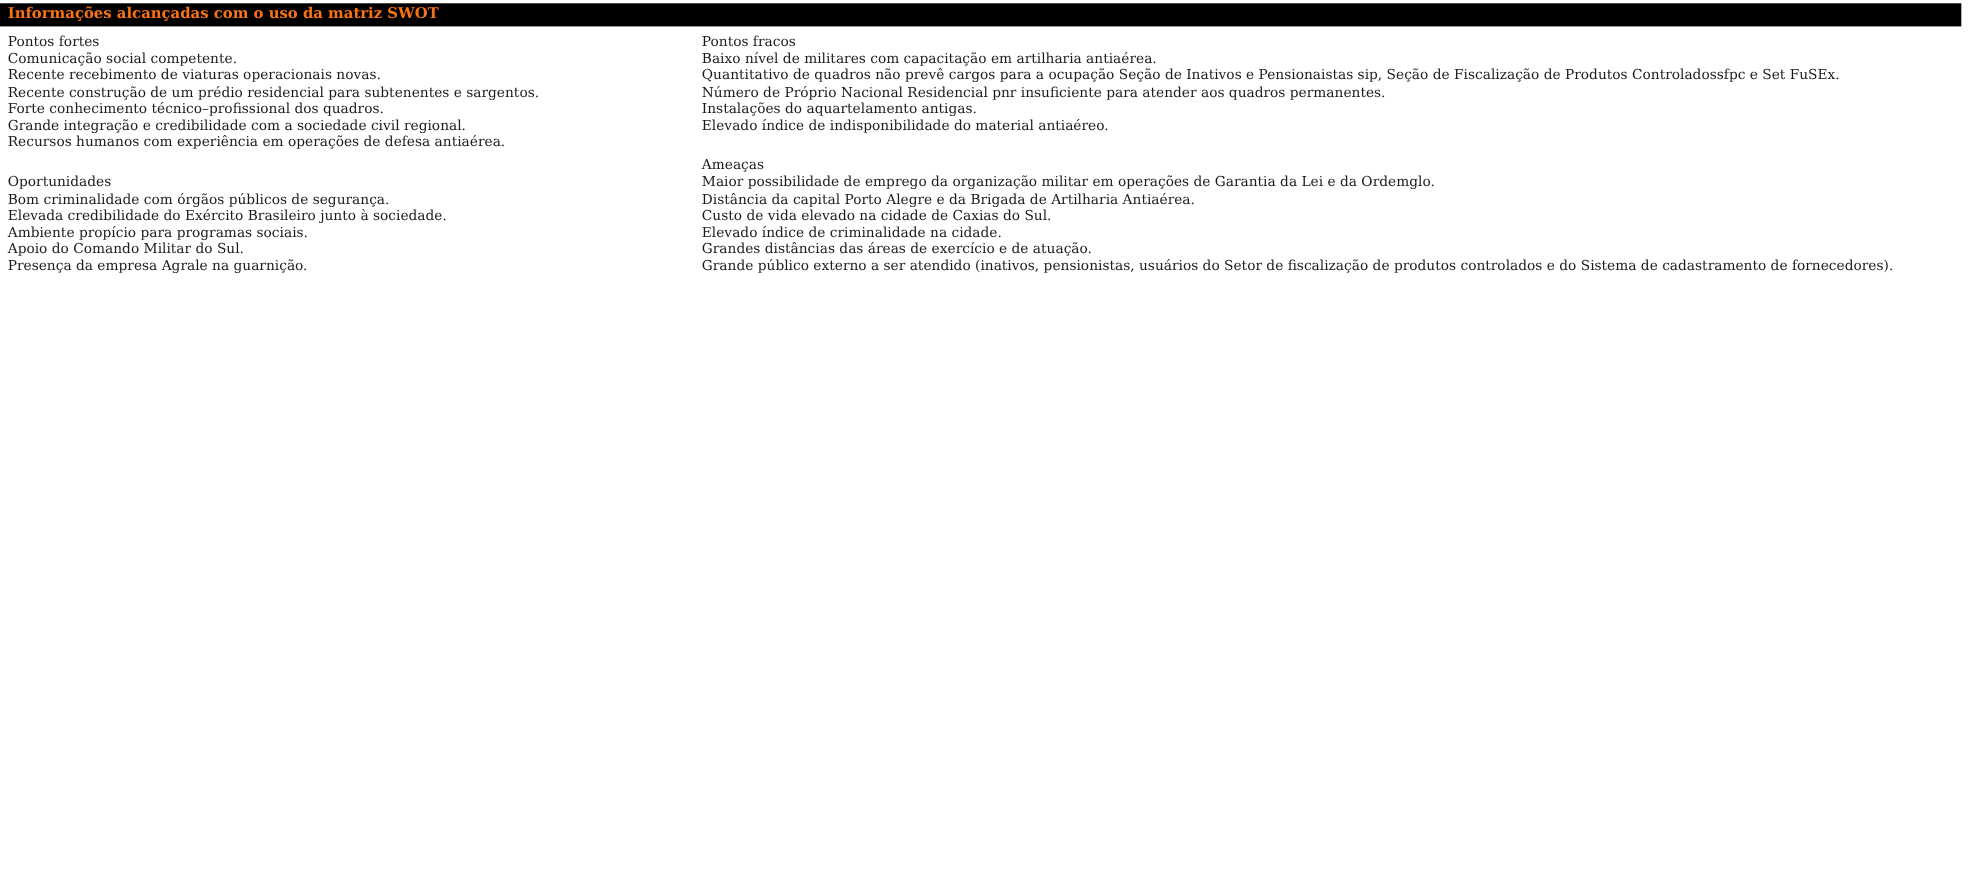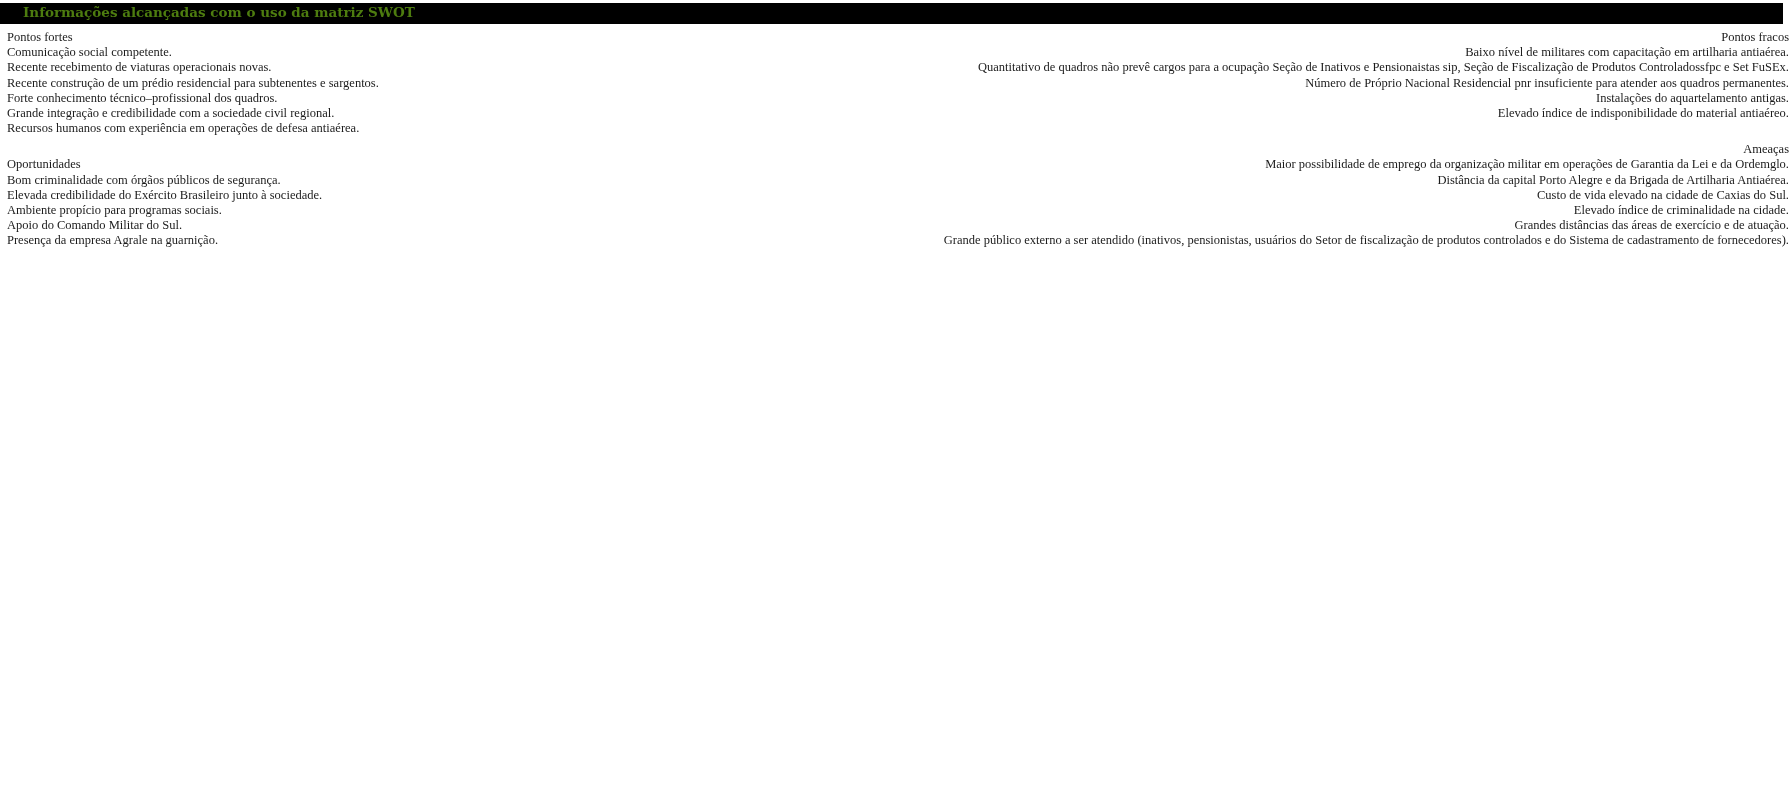--- a/index.html
+++ b/index.html
@@ -13,45 +13,43 @@
     height: 797px;
     background: #ffffff;
     font-family: "DejaVu Serif", serif;
     font-size: 12.5px;
     color: #1b1b1b;
     overflow: hidden;
   }
   .header-bar {
     margin: 3px 6px 0 0;
     background: #000000;
-    color: #4d7c0f;
+    color: #f97316;
     font-weight: bold;
     font-size: 13.5px;
     line-height: 19px;
     height: 21px;
-    padding-left: 23px;
+    padding-left: 7px;
     white-space: nowrap;
   }
   .content {
     display: flex;
     padding-top: 6px;
-    font-family: Liberation Serif, serif;
   }
   .col {
     box-sizing: border-box;
   }
   .col-left {
     flex: none;
     width: 638px;
     padding-left: 7px;
   }
   .col-right {
     flex: 1;
     min-width: 0;
-    text-align: right;
   }
   .swot-section + .swot-section {
     margin-top: 21px;
   }
   .sec-title, .line {
     line-height: 15.2px;
     white-space: nowrap;
   }
 </style>
 </head>

